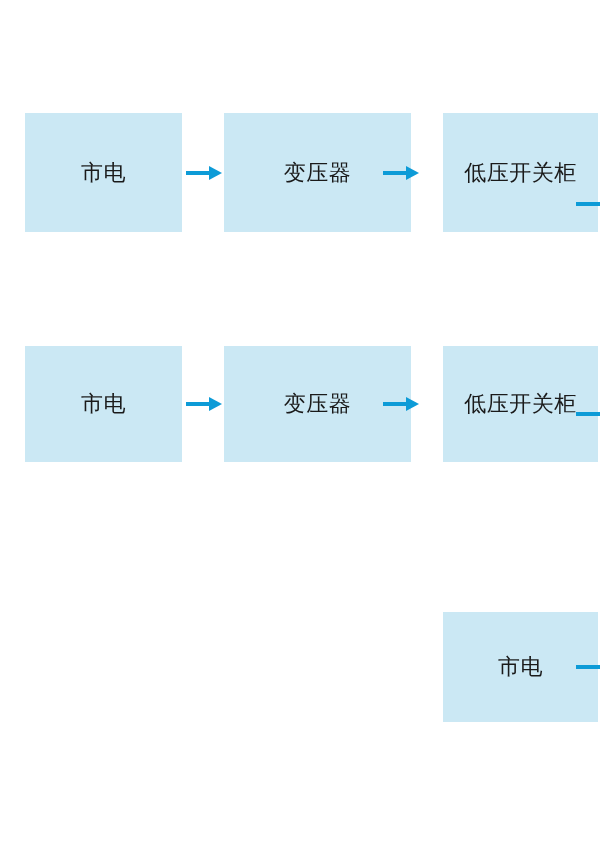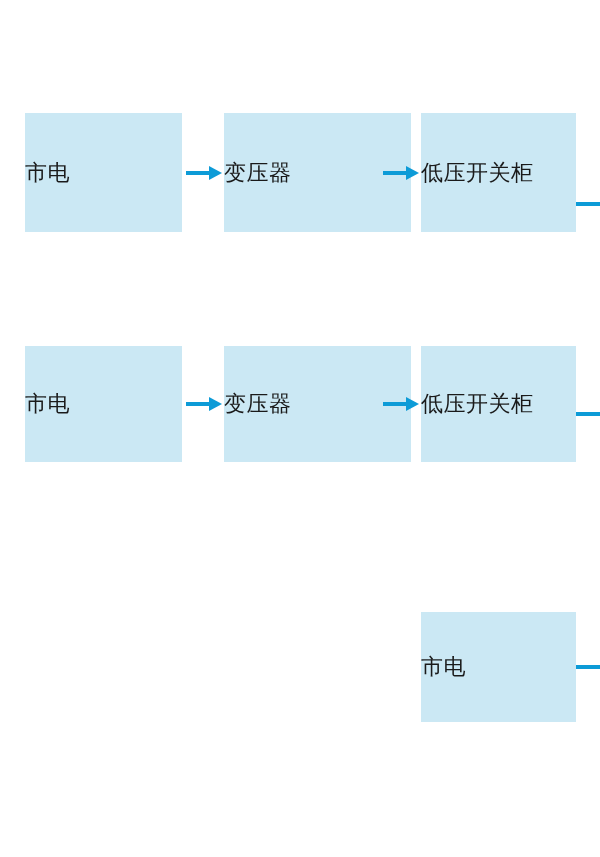--- a/index.html
+++ b/index.html
@@ -16,21 +16,21 @@
     width: 600px;
     height: 857px;
     background: #ffffff;
     overflow: hidden;
   }
   .node-box {
     position: absolute;
     background: #cbe8f4;
     display: flex;
     align-items: center;
-    justify-content: flex-start;
+    justify-content: center;
     box-sizing: border-box;
   }
   .node-label {
     font-family: "DejaVu Sans", "Liberation Sans", sans-serif;
     font-size: 22px;
     line-height: 1;
     color: #1a1a1a;
     letter-spacing: 0.5px;
     white-space: nowrap;
   }
@@ -49,21 +49,21 @@
     background: #0d9bd7;
   }
   
   .r1 { top: 113px; height: 119px; }
   
   .r2 { top: 346px; height: 116px; }
   
   .r3 { top: 612px; height: 110px; }
   .col1 { left: 25px; width: 157px; }
   .col2 { left: 224px; width: 187px; }
-  .col3 { left: 421px; width: 155px; }
+  .col3 { left: 443px; width: 155px; }
 </style>
 </head>
 <body>
 
 <div id="canvas">
 
   <div class="node-box r1 col1">
     <span class="node-label">市电</span>
   </div>
 

